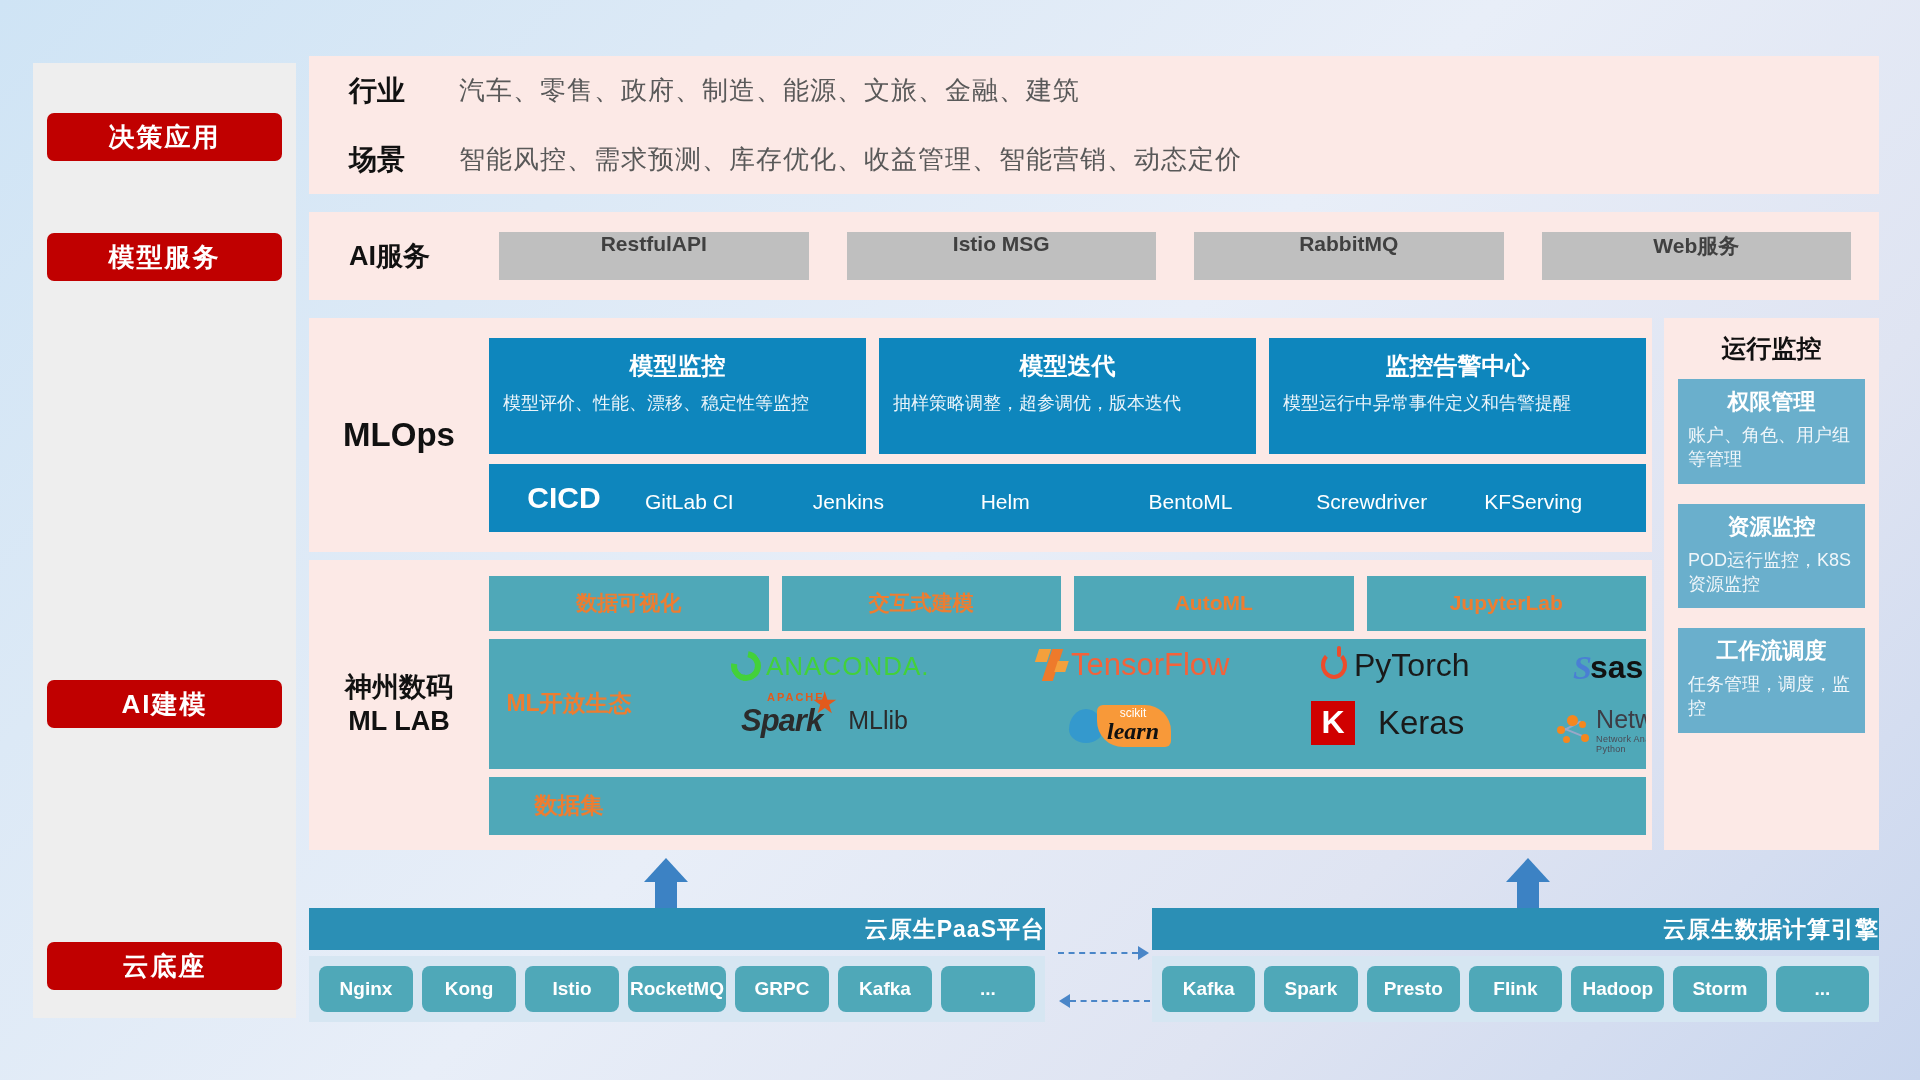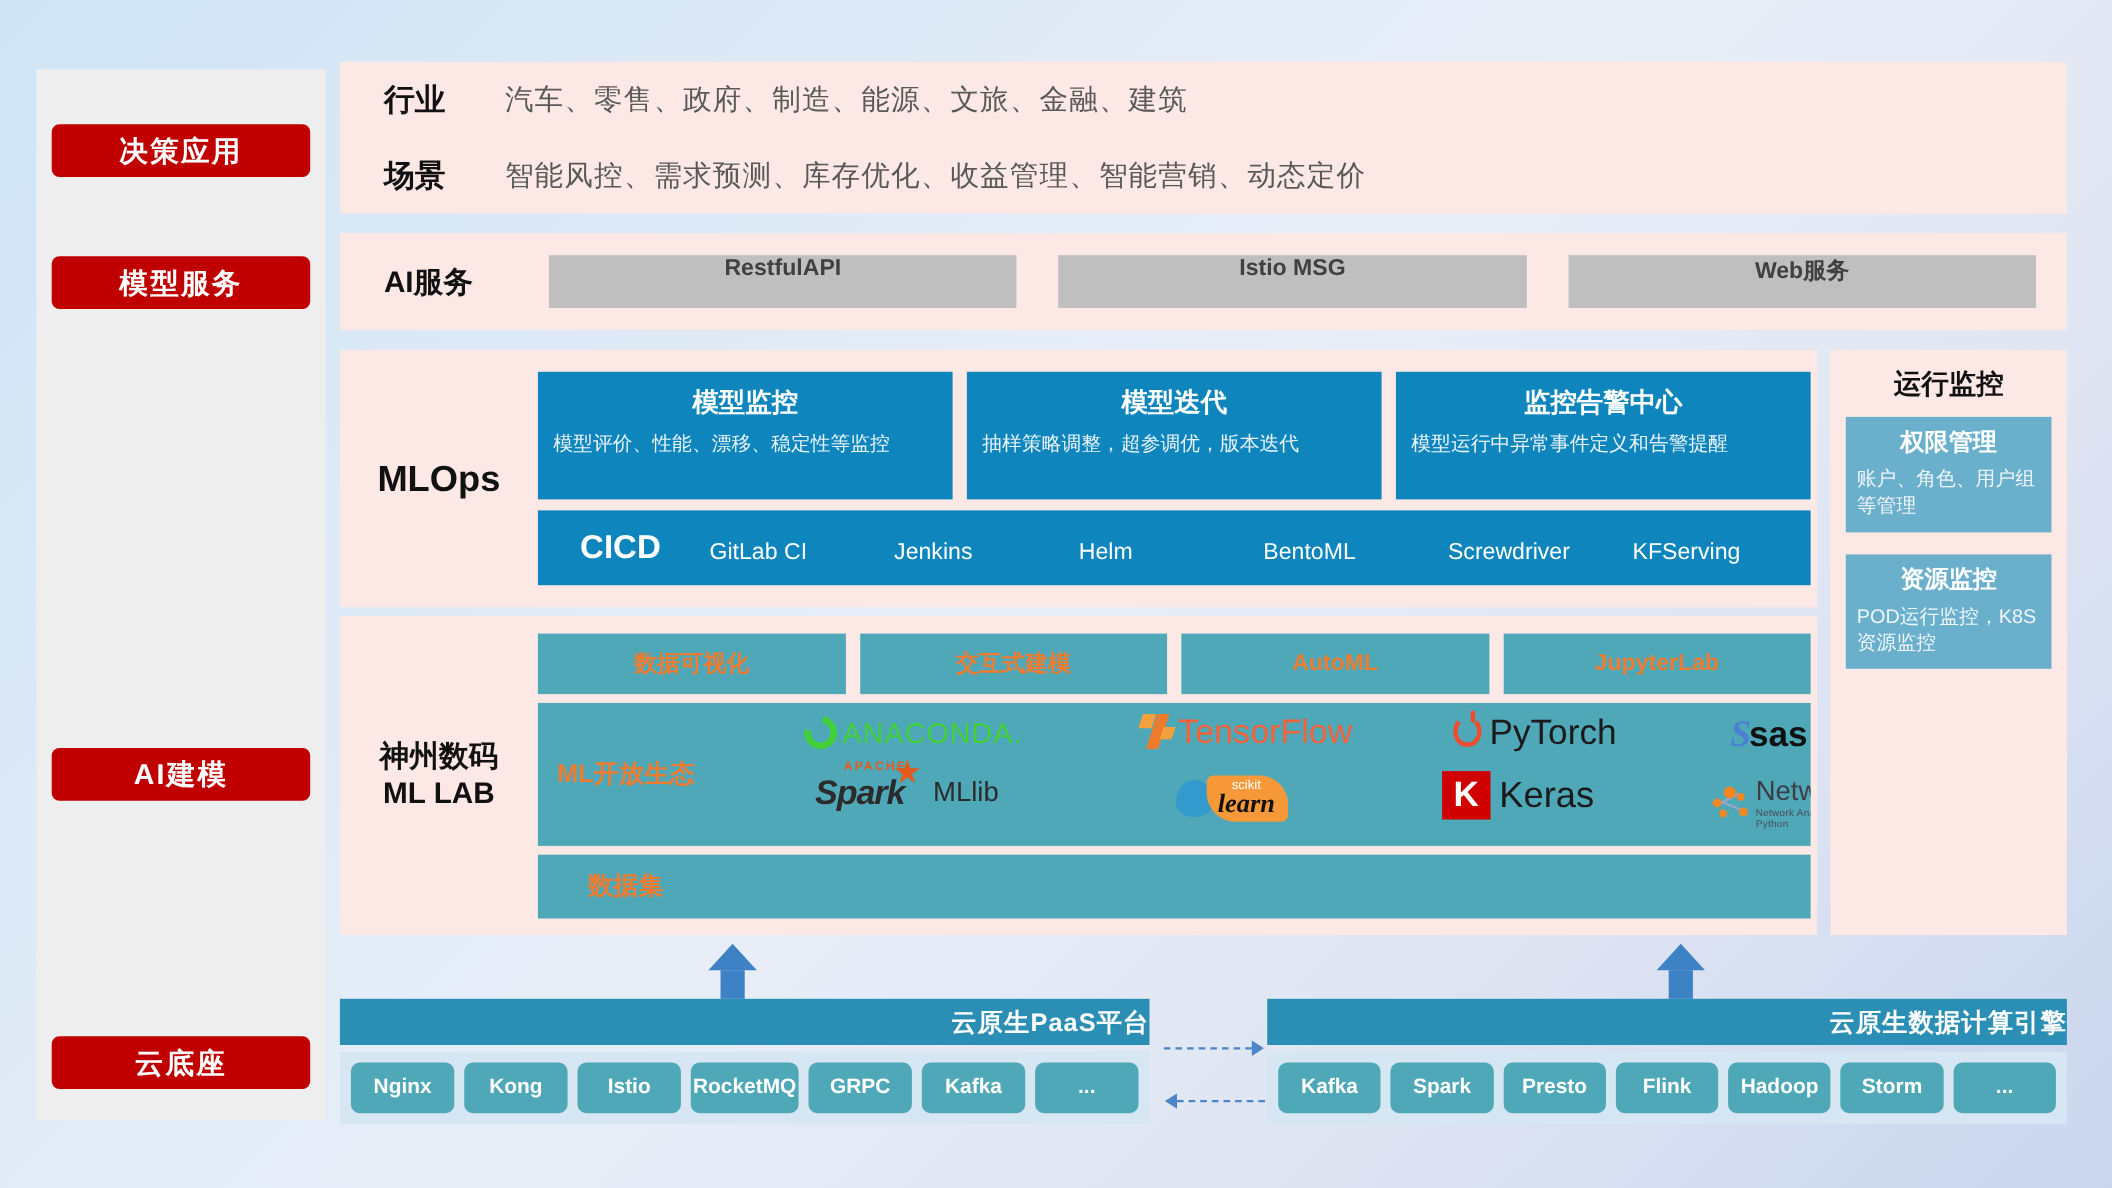--- a/index.html
+++ b/index.html
@@ -198,21 +198,21 @@
     padding: 2px 12px 4px 10px; margin-left: -6px; text-align: center;
   }
   .sk-scikit { color: #fff; font-size: 12px; display: block; line-height: 1; }
   .sk-learn { color: #111; font-size: 24px; font-style: italic; font-weight: bold;
               font-family: "Liberation Serif", serif; display: block; line-height: 1; }
 
   .keras-k {
     width: 44px; height: 44px; background: #d00000; color: #ffffff;
     font-size: 32px; font-weight: bold; display: flex; align-items: center; justify-content: center;
   }
-  .keras-txt { color: #1a1a1a; font-size: 33px; margin-left: 8px; }
+  .keras-txt { color: #1a1a1a; font-size: 33px; margin-left: 23px; }
 
   .nx-mark { width: 36px; height: 34px; position: relative; }
   .nx-mark i { position: absolute; border-radius: 50%; background: #f5871f; display: block; }
   .nx-mark u { position: absolute; background: #9aa7c7; display: block; height: 2px; }
   .nx-txt { color: #3d3d46; font-size: 25px; }
   .nx-sub { color: #4a4a55; font-size: 9px; letter-spacing: 0.3px; }
 </style>
 </head>
 <body>
 
@@ -245,20 +245,23 @@
 
   <div class="band" id="band-service">
     <div class="svc-inner">
       <div class="svc-label">AI服务</div>
       <div class="svc-boxes">
         <div class="svc-box">
             <span>RestfulAPI</span>
           </div>
         <div class="svc-box">
             <span>Istio MSG</span>
+          </div>
+        <div class="svc-box">
+            <span>RabbitMQ</span>
           </div>
         <div class="svc-box">
             <span>Web服务</span>
           </div>
       </div>
     </div>
   </div>
 
   <div class="band" id="band-mlops">
     <div class="mlops-inner">
@@ -394,20 +397,24 @@
   <div class="band" id="band-monitor">
     <div class="mon-title">运行监控</div>
     <div class="mon-card">
       <h4>权限管理</h4>
       <p>账户、角色、用户组等管理</p>
     </div>
     <div class="mon-card">
       <h4>资源监控</h4>
       <p>POD运行监控，K8S资源监控</p>
     </div>
+    <div class="mon-card">
+      <h4>工作流调度</h4>
+      <p>任务管理，调度，监控</p>
+    </div>
   </div>
 
   <div>
     <div class="arrow-head" style="left:644px; top:858px;"></div>
     <div class="arrow-shaft" style="left:655px; top:882px; width:22px; height:26px;"></div>
   </div>
   <div>
     <div class="arrow-head" style="left:1506px; top:858px;"></div>
     <div class="arrow-shaft" style="left:1517px; top:882px; width:22px; height:26px;"></div>
   </div>

